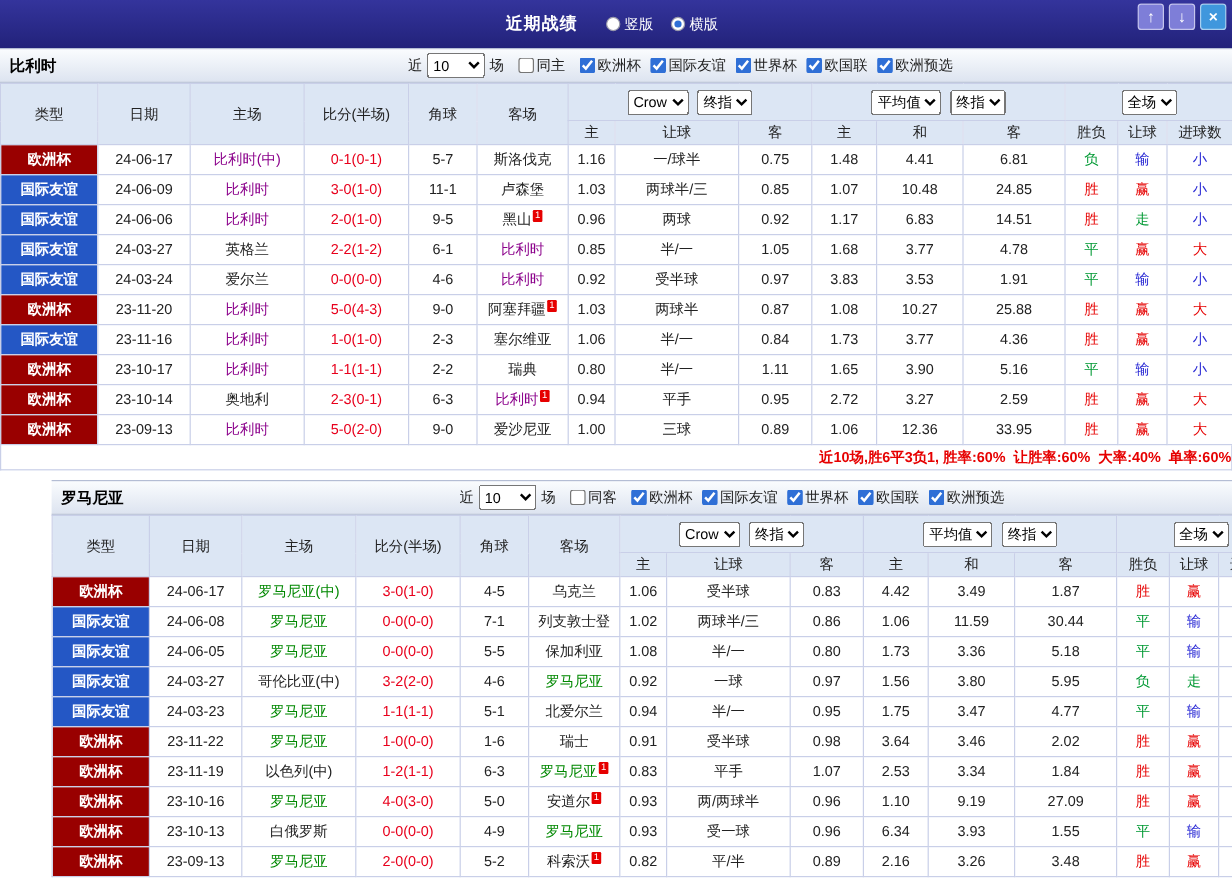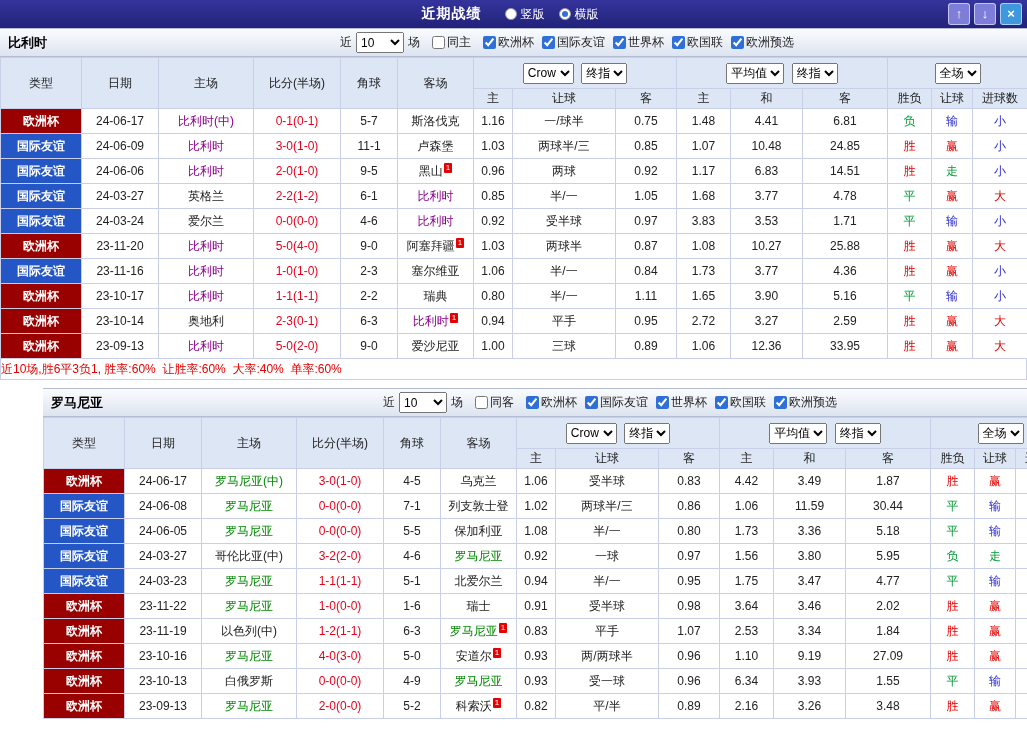--- a/index.html
+++ b/index.html
@@ -1,20 +1,20 @@
 <!DOCTYPE html>
 <html style="--topbar-bg: #34349c; --header-bg: #dce6f4; --grid-border: #c9cfe8; --score-text: #e8001c; --stat-text: #e60000; --badge-bg: #e60000; --btn-purple: #7e7ed8; --btn-blue: #3f97dd; --radio-dot: #2f6fd6;"><head>
 <meta charset="utf-8">
 <style>
   * { margin:0; padding:0; box-sizing:border-box; }
   html,body { width:1027px; height:742px; background:#fff; overflow:hidden;
     font-family:"Liberation Sans","DejaVu Sans",sans-serif; font-size:12px; color:#222; }
 
   
-  .topbar { height:28px; background:linear-gradient(var(--topbar-bg,#34349c), #22227a);
+  .topbar { height:40px; background:linear-gradient(var(--topbar-bg,#34349c), #22227a);
     display:flex; align-items:center; justify-content:center; position:relative; color:#fff; }
   .topbar-title { font-weight:bold; font-size:14px; margin-right:16px; letter-spacing:1px; }
   .radio-label { display:inline-flex; align-items:center; gap:4px; margin:0 7px; cursor:pointer; }
   .radio { width:12px; height:12px; border-radius:50%; background:#fff; border:1px solid #99a;
     display:inline-block; position:relative; }
   .radio.checked::after { content:""; position:absolute; left:2px; top:2px; width:6px; height:6px;
     border-radius:50%; background:var(--radio-dot,#2f6fd6); }
   .tb-buttons { position:absolute; right:5px; top:3px; display:flex; gap:4px; }
   .tb-btn { width:22px; height:22px; border-radius:3px; color:#fff; font-size:13px; font-weight:bold;
     text-align:center; line-height:20px; border:1px solid rgba(255,255,255,.55); cursor:pointer; padding:0; }
@@ -41,22 +41,22 @@
   thead th { background:var(--header-bg,#dce6f4); color:#222; }
   tr.head-top th { height:31px; }
   tr.head-sub th { height:20px; }
   .group select { margin:0 2px; }
   tbody td { height:25px; background:#fff; }
   td.c-type { color:#fff; font-weight:bold; }
   td.c-score { color:var(--score-text,#e8001c); }
   .badge { background:var(--badge-bg,#e60000); color:#fff; font-size:8px; line-height:10px;
     padding:0 2px; margin-left:1px; border-radius:1px; display:inline-block; vertical-align:super; }
 
-  .stat-footer { height:21px; line-height:20px; text-align:left; white-space:pre;
-    color:var(--stat-text,#e60000); border:1px solid var(--grid-border,#c9cfe8); border-top:none; }
+  .stat-footer { height:21px; line-height:20px; text-align:right; white-space:pre;
+    color:var(--stat-text,#e60000); border:1px solid var(--grid-border,#c9cfe8); border-top:none;font-weight:bold; }
 </style>
 </head>
 <body>
 
 <div class="topbar">
   <span class="topbar-title">近期战绩</span>
   <label class="radio-label">
     <span class="radio"></span>
     <span>竖版</span>
   </label>
@@ -225,30 +225,30 @@
     <td>24-03-24</td>
     <td><span>爱尔兰</span></td>
     <td class="c-score">0-0(0-0)</td>
     <td>4-6</td>
     <td><span style="color: rgb(139, 0, 139);">比利时</span></td>
     <td>0.92</td>
     <td>受半球</td>
     <td>0.97</td>
     <td>3.83</td>
     <td>3.53</td>
-    <td>1.71</td>
+    <td>1.91</td>
     <td style="color: rgb(0, 153, 51);">平</td>
     <td style="color: rgb(43, 43, 213);">输</td>
     <td style="color: rgb(43, 43, 213);">小</td>
   </tr>
         <tr>
     <td class="c-type" style="background: rgb(153, 0, 0);">欧洲杯</td>
     <td>23-11-20</td>
     <td><span style="color: rgb(139, 0, 139);">比利时</span></td>
-    <td class="c-score">5-0(4-0)</td>
+    <td class="c-score">5-0(4-3)</td>
     <td>9-0</td>
     <td><span>阿塞拜疆</span><sup class="badge">1</sup></td>
     <td>1.03</td>
     <td>两球半</td>
     <td>0.87</td>
     <td>1.08</td>
     <td>10.27</td>
     <td>25.88</td>
     <td style="color: rgb(230, 0, 0);">胜</td>
     <td style="color: rgb(230, 0, 0);">赢</td>

